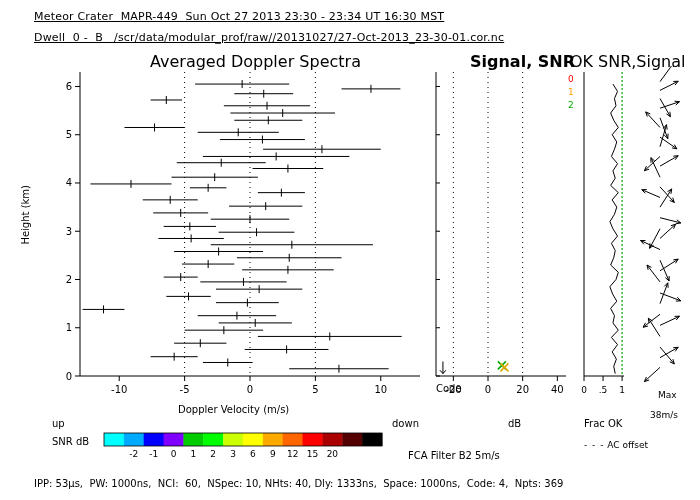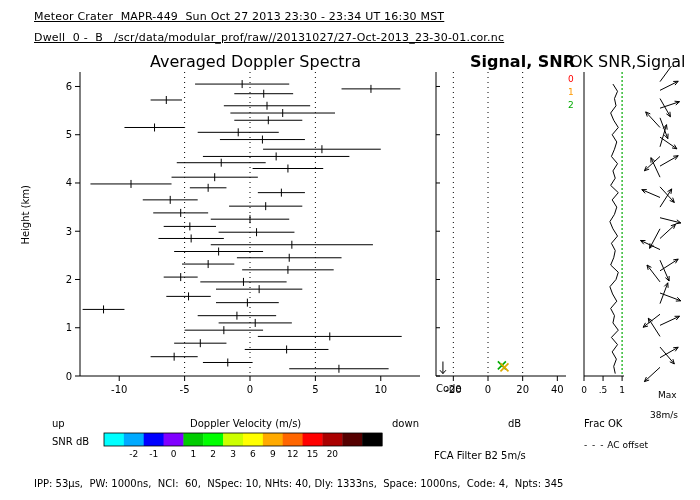--- a/index.html
+++ b/index.html
@@ -148,21 +148,21 @@
       <line x1="224.61538461538464" y1="279.46031746031747" x2="224.61538461538464" y2="287.46031746031747" stroke="#000" stroke-width="1"></line>
       <line x1="88.61538461538461" y1="290.6984126984127" x2="135.69230769230768" y2="290.6984126984127" stroke="#000" stroke-width="1"></line>
       <line x1="112.15384615384616" y1="286.6984126984127" x2="112.15384615384616" y2="294.6984126984127" stroke="#000" stroke-width="1"></line>
       <line x1="140.9230769230769" y1="296.4888888888889" x2="190.6153846153846" y2="296.4888888888889" stroke="#000" stroke-width="1"></line>
       <line x1="165.76923076923077" y1="292.4888888888889" x2="165.76923076923077" y2="300.4888888888889" stroke="#000" stroke-width="1"></line>
       <line x1="227.23076923076925" y1="302.76190476190476" x2="326.61538461538464" y2="302.76190476190476" stroke="#000" stroke-width="1"></line>
       <line x1="276.92307692307696" y1="298.76190476190476" x2="276.92307692307696" y2="306.76190476190476" stroke="#000" stroke-width="1"></line>
     </svg>
 </div>
 <div class="abs vlbl" style="left:20px;top:185px;">Height (km)</div>
-<div class="abs lbl" style="left:178px;top:418px;margin-left:12px;">Doppler Velocity (m/s)</div>
+<div class="abs lbl" style="left:178px;top:404px;">Doppler Velocity (m/s)</div>
 <div class="abs lbl" style="left:52px;top:418px;">up</div>
 <div class="abs lbl" style="left:392px;top:418px;">down</div>
 
 <div class="panel" id="snr-panel" style="left:432px;top:66px;width:140px;height:330px;">
   <svg id="snr-svg" width="140" height="330" viewBox="0 0 140 330">
       <line x1="21.333333333333332" y1="6" x2="21.333333333333332" y2="310" stroke="#000" stroke-width="1" stroke-dasharray="1,4"></line>
       <line x1="56" y1="6" x2="56" y2="310" stroke="#000" stroke-width="1" stroke-dasharray="1,4"></line>
       <line x1="90.66666666666666" y1="6" x2="90.66666666666666" y2="310" stroke="#000" stroke-width="1" stroke-dasharray="1,4"></line>
       <line x1="4" y1="6" x2="4" y2="310" stroke="#000" stroke-width="1"></line>
       <line x1="4" y1="310" x2="134" y2="310" stroke="#000" stroke-width="1"></line>
@@ -335,15 +335,15 @@
       <text x="113.21428571428572" y="26" font-size="9" text-anchor="middle" font-family="&quot;DejaVu Sans&quot;, sans-serif" fill="#000">2</text>
       <text x="133.07142857142858" y="26" font-size="9" text-anchor="middle" font-family="&quot;DejaVu Sans&quot;, sans-serif" fill="#000">3</text>
       <text x="152.92857142857144" y="26" font-size="9" text-anchor="middle" font-family="&quot;DejaVu Sans&quot;, sans-serif" fill="#000">6</text>
       <text x="172.78571428571428" y="26" font-size="9" text-anchor="middle" font-family="&quot;DejaVu Sans&quot;, sans-serif" fill="#000">9</text>
       <text x="192.64285714285714" y="26" font-size="9" text-anchor="middle" font-family="&quot;DejaVu Sans&quot;, sans-serif" fill="#000">12</text>
       <text x="212.5" y="26" font-size="9" text-anchor="middle" font-family="&quot;DejaVu Sans&quot;, sans-serif" fill="#000">15</text>
       <text x="232.35714285714286" y="26" font-size="9" text-anchor="middle" font-family="&quot;DejaVu Sans&quot;, sans-serif" fill="#000">20</text>
     </svg>
 </div>
 
-<div class="abs lbl" style="left:434px;top:450px;">FCA Filter B2  5m/s</div>
-
-<div class="abs footer" style="left:34px;top:478px;">IPP: 53µs,  PW: 1000ns,  NCI:  60,  NSpec: 10, NHts: 40, Dly: 1333ns,  Space: 1000ns,  Code: 4,  Npts: 345</div>
+<div class="abs lbl" style="left:408px;top:450px;">FCA Filter B2  5m/s</div>
+
+<div class="abs footer" style="left:34px;top:478px;">IPP: 53µs,  PW: 1000ns,  NCI:  60,  NSpec: 10, NHts: 40, Dly: 1333ns,  Space: 1000ns,  Code: 4,  Npts: 369</div>
 
 </body></html>

